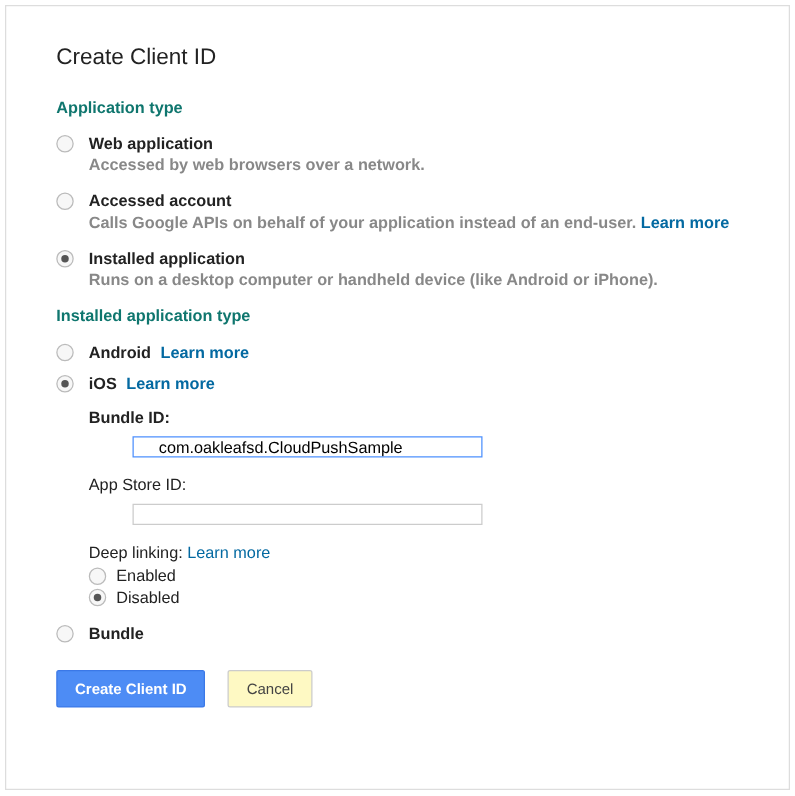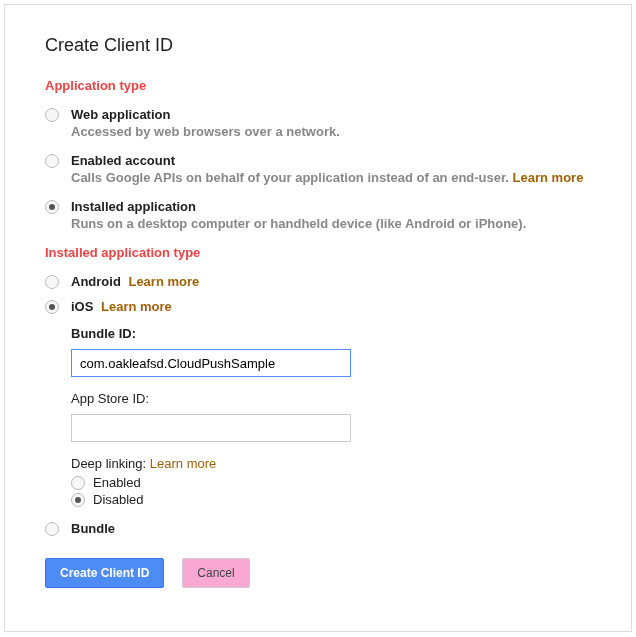--- a/index.html
+++ b/index.html
@@ -19,21 +19,21 @@
     }
     .dialog-title {
       font-size: 18px;
       font-weight: normal;
       color: #222;
       margin-bottom: 22px;
     }
     .section-heading {
       font-size: 13px;
       font-weight: bold;
-      color: #ef4444;
+      color: #0f766e;
       margin-bottom: 14px;
       margin-top: 4px;
     }
     .section-heading:first-of-type { margin-top: 0; }
     .radio-row {
       display: flex;
       align-items: flex-start;
       margin-bottom: 14px;
       font-weight: bold;
     }
@@ -62,43 +62,44 @@
       font-size: 13px;
       color: #222;
       display: inline;
     }
     .radio-desc {
       font-size: 13px;
       color: #888;
       margin-top: 2px;
     }
     .link {
-      color: #a16207;
+      color: #0369a1;
       text-decoration: none;
       cursor: pointer;
     }
     .ios-fields {
       margin-left: 26px;
       margin-top: 6px;
       margin-bottom: 14px;
     }
     .field-label {
       font-size: 13px;
       color: #222;
       margin-bottom: 8px;
       margin-top: 14px;
     }
     .field-label:first-child { margin-top: 12px; font-weight: bold; }
     .text-input {
       width: 280px;
-      height: 28px;
+      height: 17px;
       border: 1px solid #ccc;
-      padding: 4px 8px;
+      padding: 4px 20px;
       font-size: 13px;
       font-family: inherit;
+      margin-left: 35px;
     }
     .text-input:focus, .text-input.focused {
       border: 1px solid #4d90fe;
       outline: none;
     }
     .deep-linking-row {
       margin-top: 14px;
       font-size: 13px;
     }
     .deep-options {
@@ -123,21 +124,21 @@
       cursor: pointer;
       border: 1px solid;
     }
     .btn-primary {
       background: #4d8cf5;
       border-color: #3b78e7;
       color: #fff;
       font-weight: bold;
     }
     .btn-default {
-      background: #f9a8d4;
+      background: #fef9c3;
       border-color: #ccc;
       color: #444;
     }
   </style>
 </head>
 <body>
 
 <div class="container">
 
   <div class="dialog-title">Create Client ID</div>
@@ -152,21 +153,21 @@
       <div class="radio-label">Web application</div>
       <div class="radio-desc">Accessed by web browsers over a network.</div>
     </div>
   </div>
 
   <div class="radio-row">
     <span class="radio-outer">
         <span class="radio-dot"></span>
       </span>
     <div class="radio-content">
-      <div class="radio-label">Enabled account</div>
+      <div class="radio-label">Accessed account</div>
       <div class="radio-desc"><span>Calls Google APIs on behalf of your application instead of an end-user. </span><a class="link">Learn more</a></div>
     </div>
   </div>
 
   <div class="radio-row">
     <span class="radio-outer selected">
         <span class="radio-dot"></span>
       </span>
     <div class="radio-content">
       <div class="radio-label">Installed application</div>

